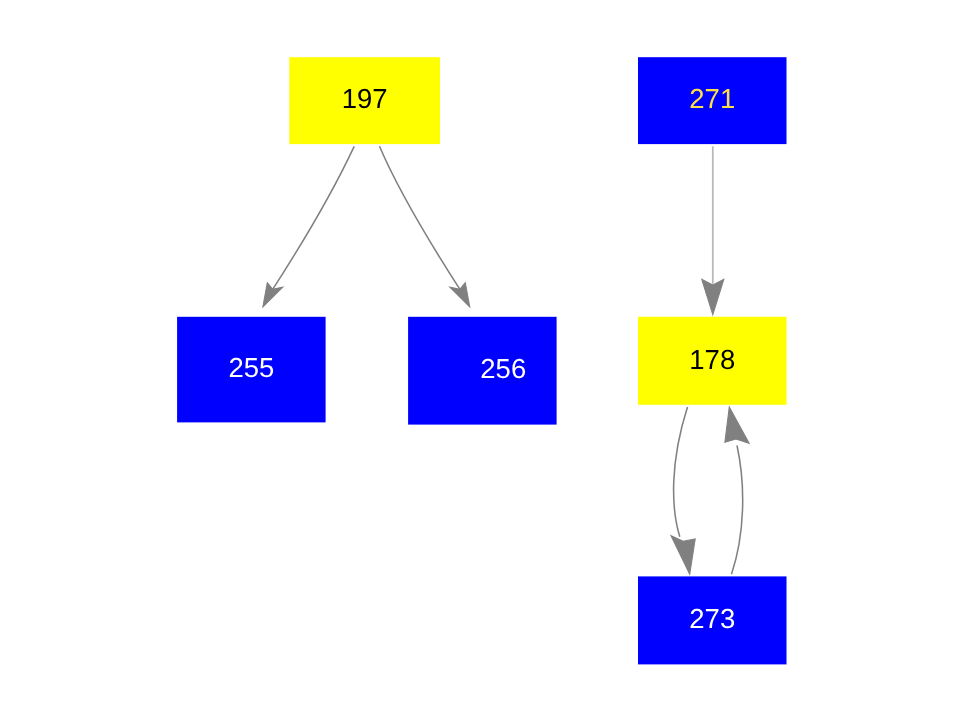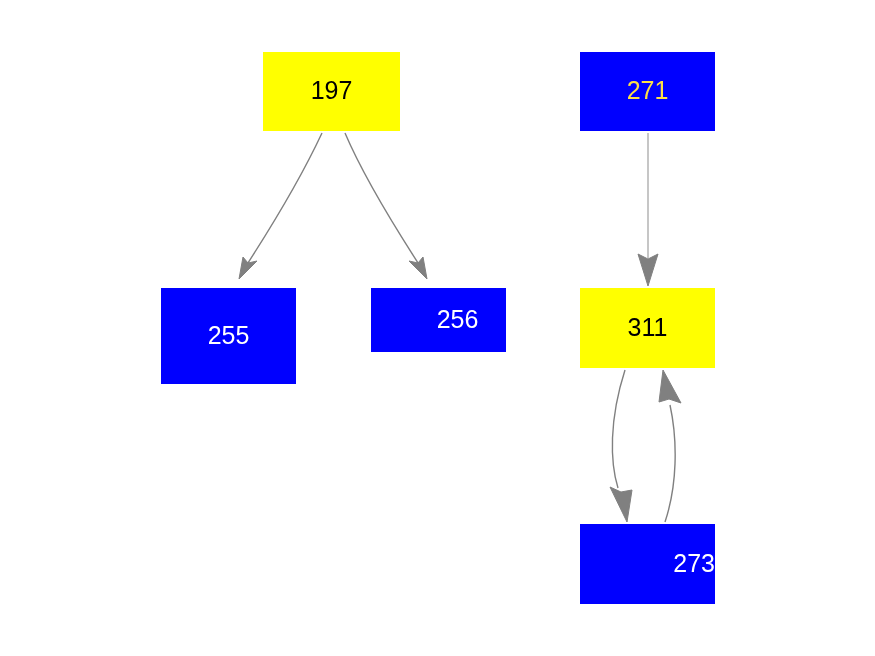--- a/index.html
+++ b/index.html
@@ -74,29 +74,29 @@
   </svg>
 
   <div class="node" style="left:263px; top:52px; width:137px; height:79px; background:#ffff00; color:#000000;">
     <span class="node-label">197</span>
   </div>
 
   <div class="node" style="left:161px; top:288px; width:135px; height:96px; background:#0000ff; color:#ffffff;">
     <span class="node-label">255</span>
   </div>
 
-  <div class="node" style="left:371px; top:288px; width:135px; height:64px; background:#0000ff; color:#ffffff;padding-left:38px;">
+  <div class="node" style="left:371px; top:288px; width:135px; height:98px; background:#0000ff; color:#ffffff;padding-left:38px;">
     <span class="node-label">256</span>
   </div>
 
   <div class="node" style="left:580px; top:52px; width:135px; height:79px; background:#0000ff; color:#fde047;">
     <span class="node-label">271</span>
   </div>
 
   <div class="node" style="left:580px; top:288px; width:135px; height:80px; background:#ffff00; color:#000000;">
-    <span class="node-label">311</span>
+    <span class="node-label">178</span>
   </div>
 
-  <div class="node" style="left:580px; top:524px; width:135px; height:80px; background:#0000ff; color:#ffffff;justify-content:flex-end;">
+  <div class="node" style="left:580px; top:524px; width:135px; height:80px; background:#0000ff; color:#ffffff;">
     <span class="node-label">273</span>
   </div>
 
 </div>
 
 </body></html>

